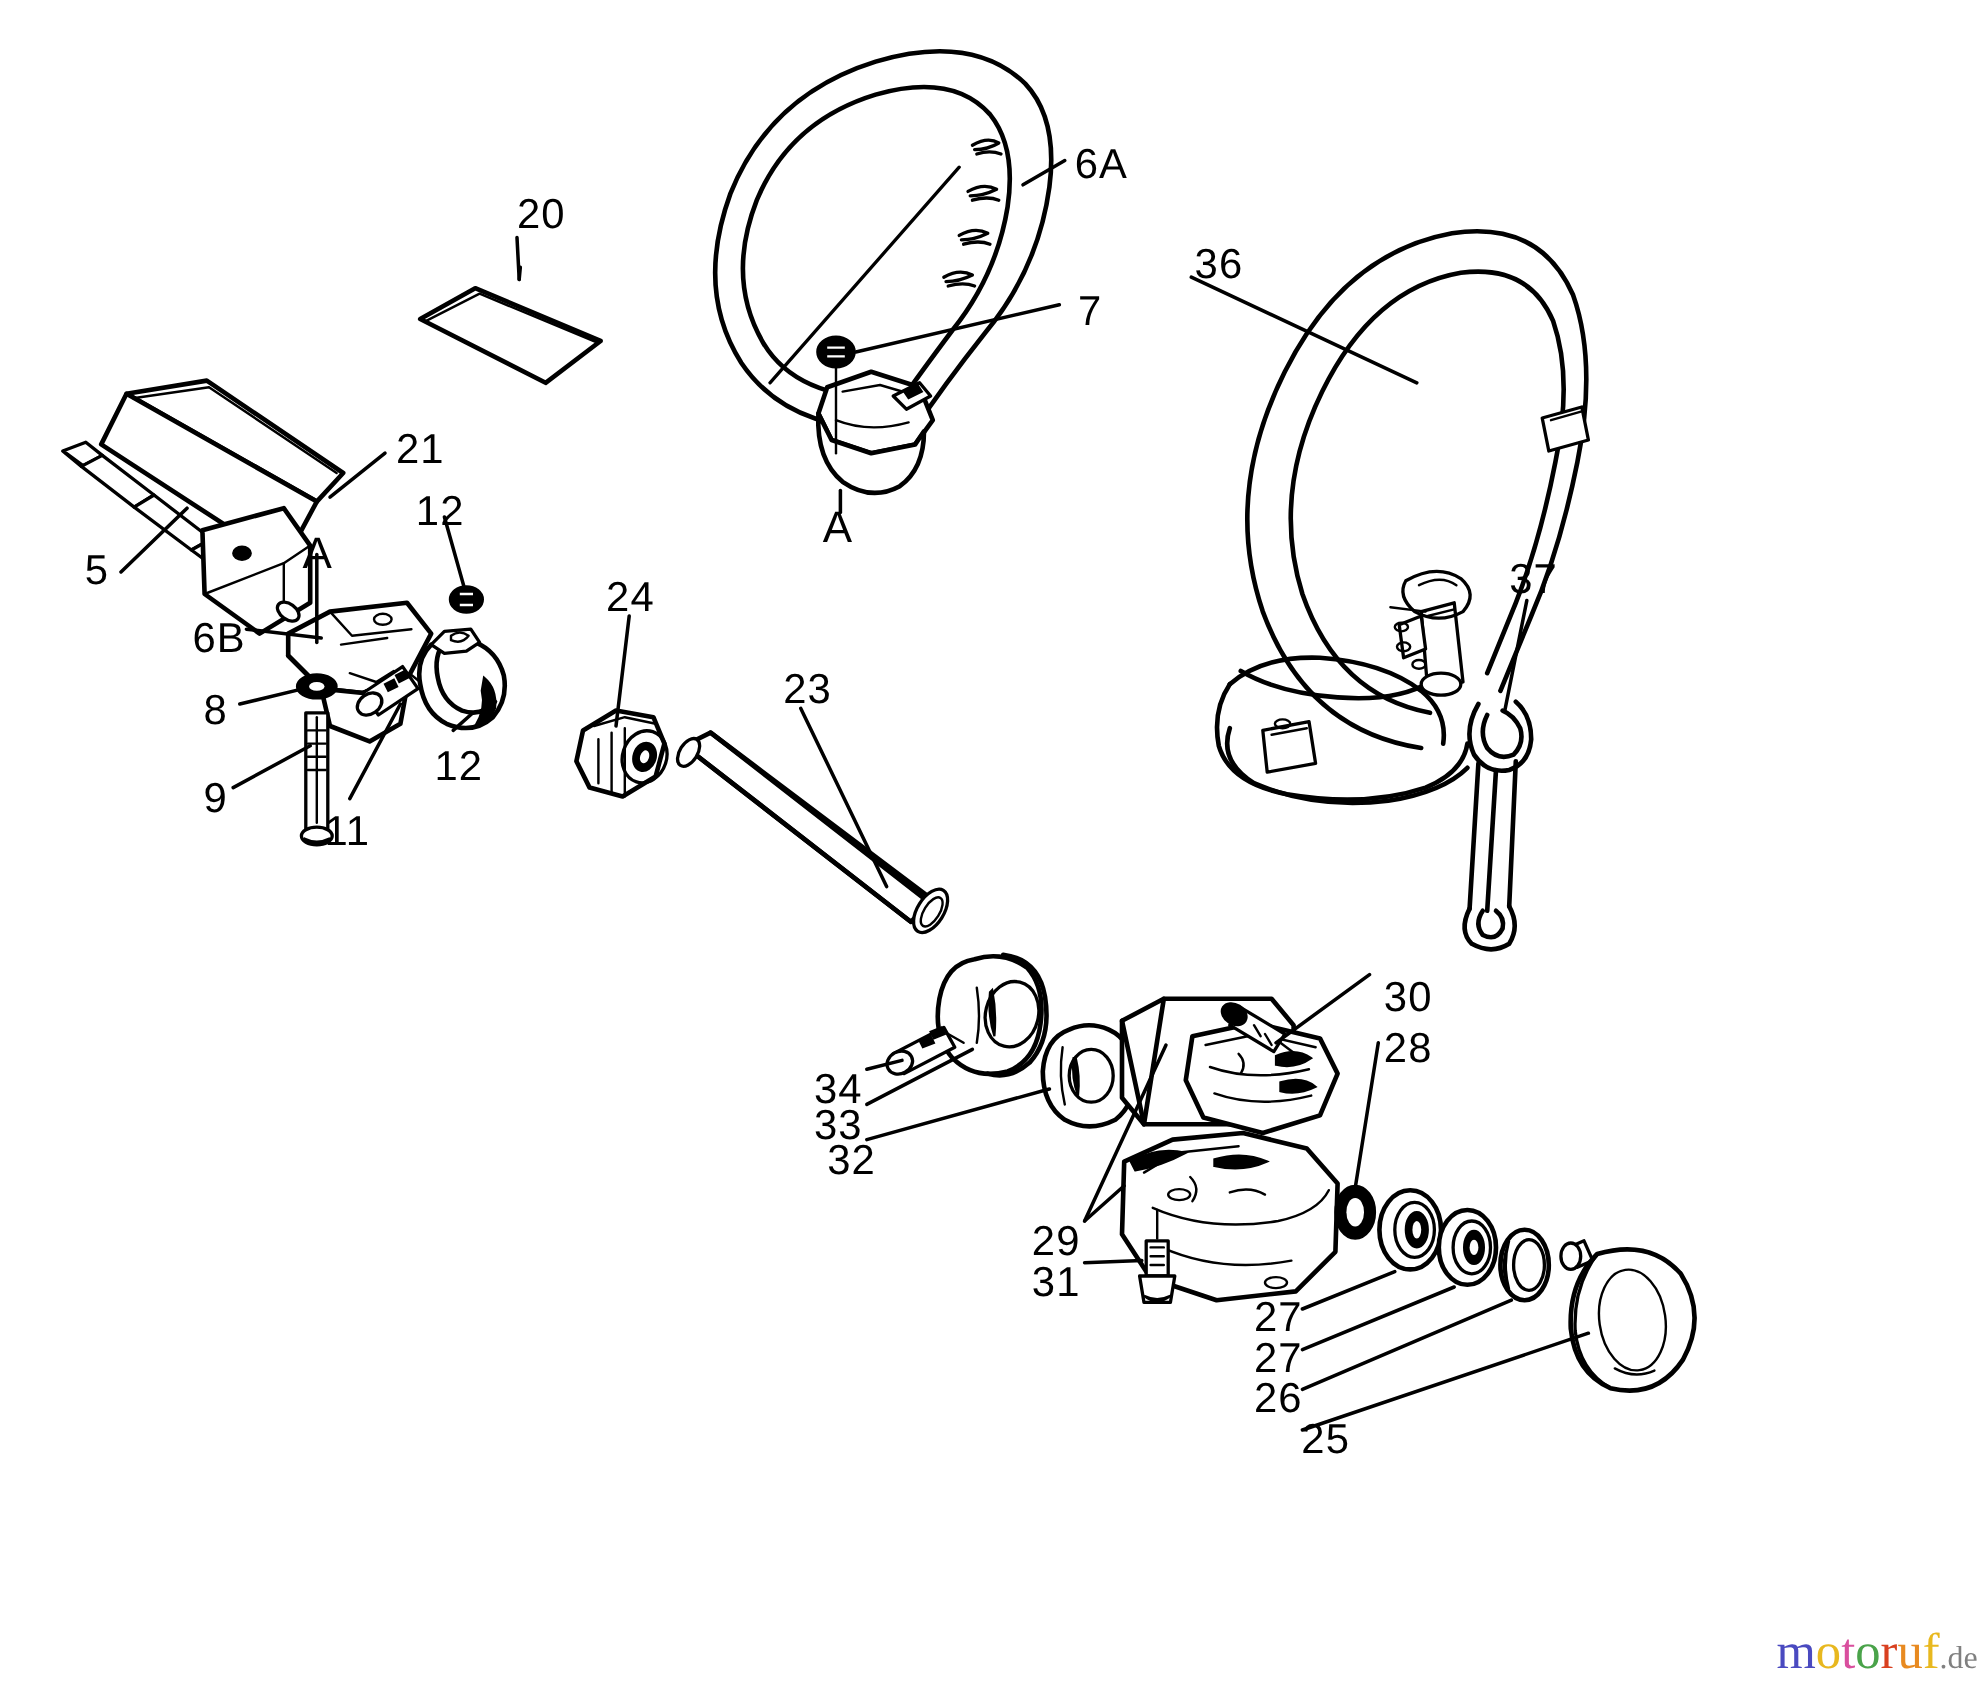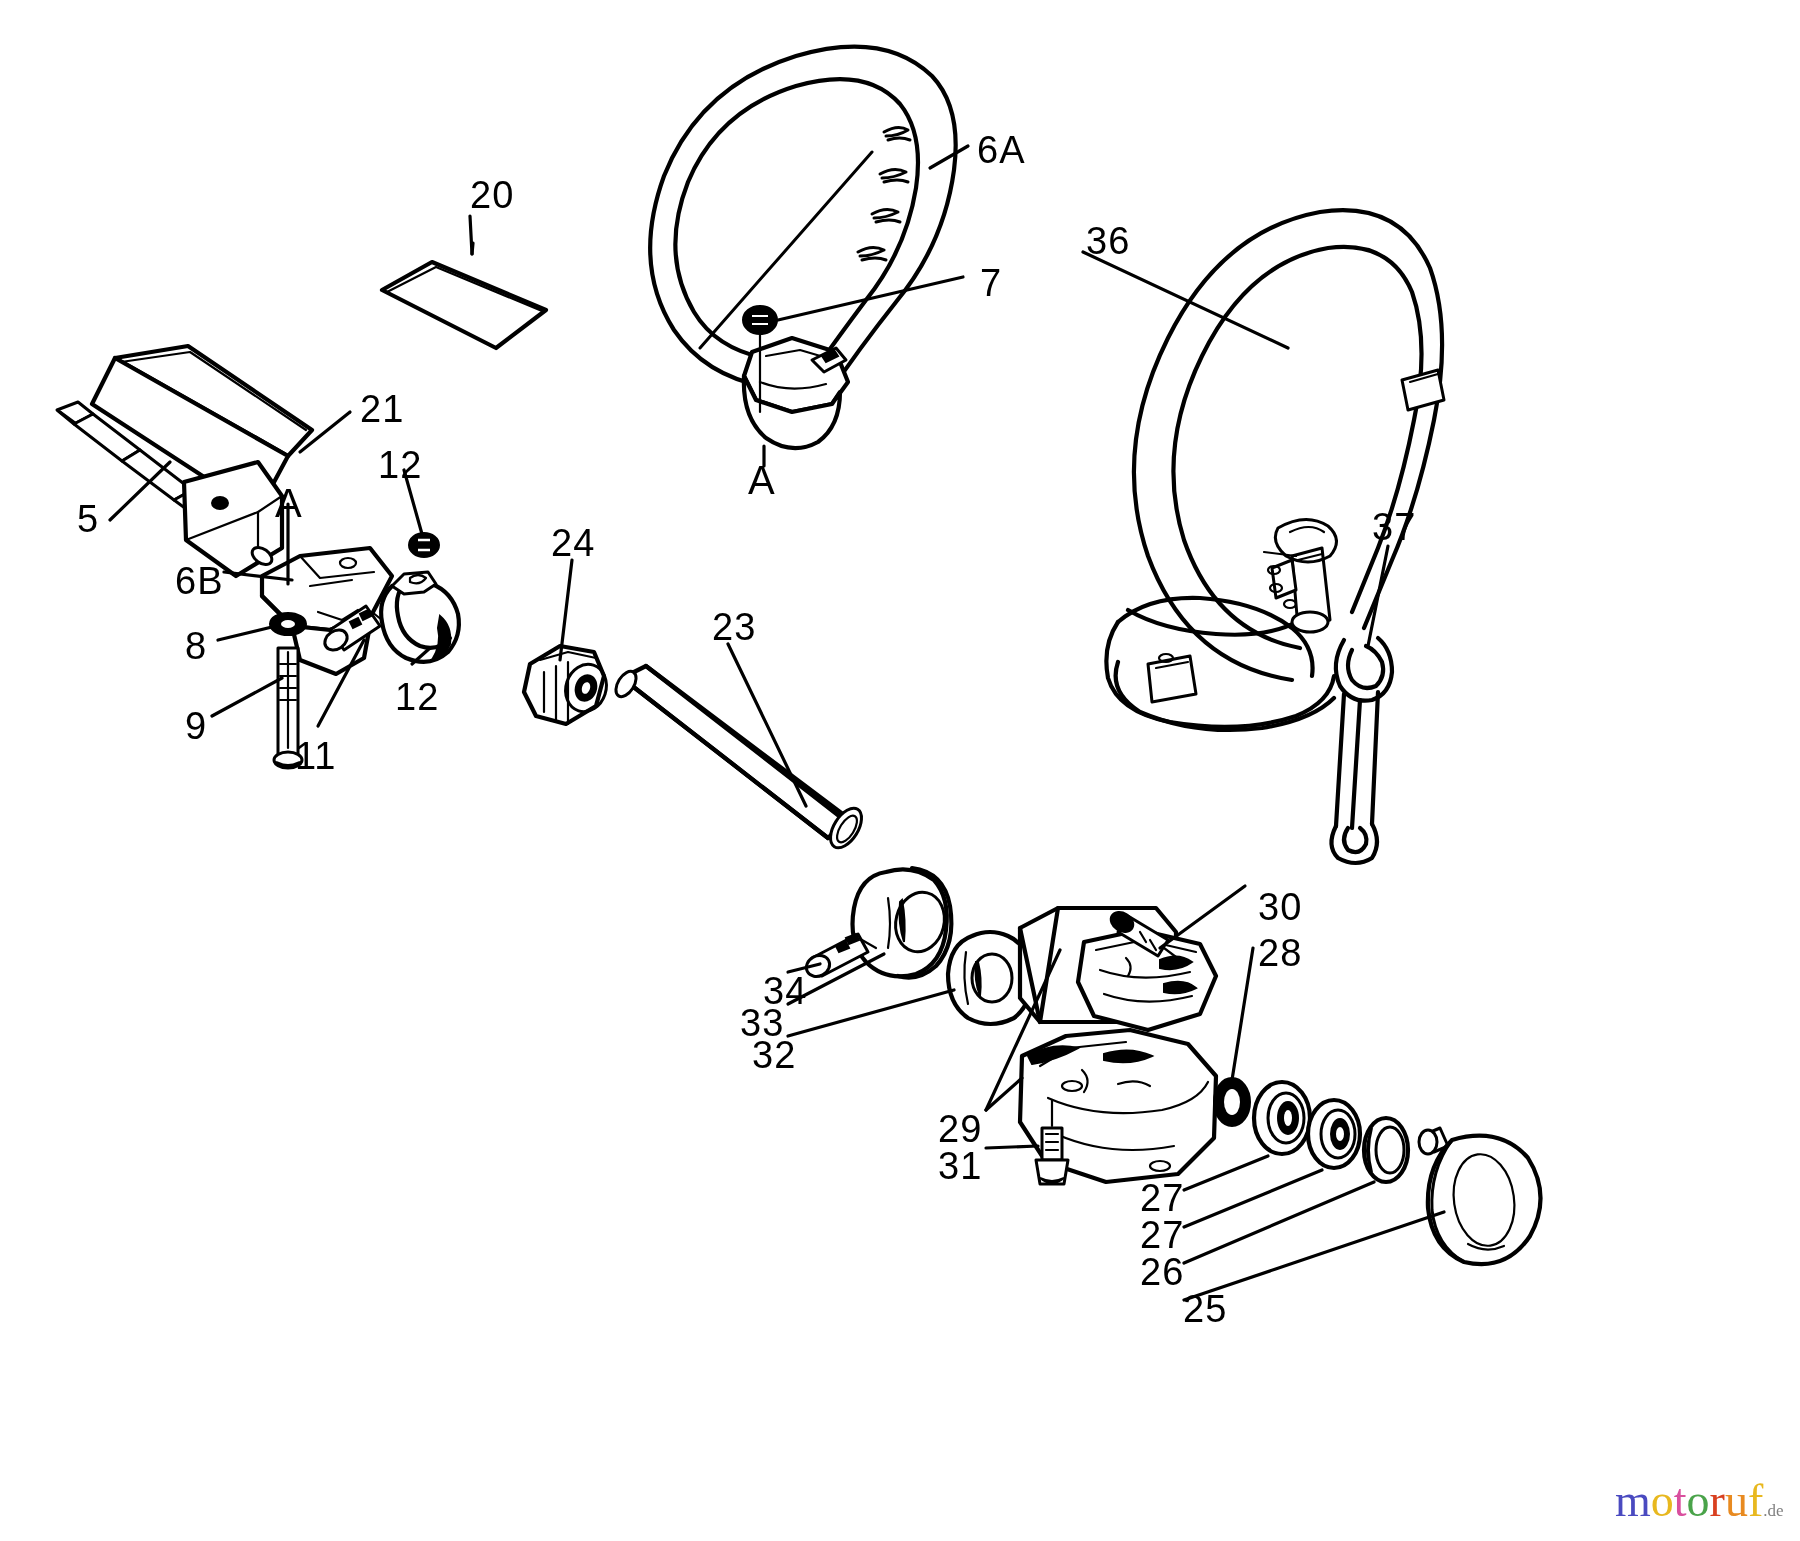--- a/index.html
+++ b/index.html
@@ -47,21 +47,21 @@
     left: 1615px;
     top: 1478px;
     font-family: "Liberation Serif", serif;
     font-size: 46px;
     line-height: 1;
     white-space: nowrap;
     user-select: none;
   }
   #watermark .wm-l { font-weight: normal; }
   #watermark .wm-de {
-    font-size: 17px;
+    font-size: 29px;
     color: #808080;
     vertical-align: baseline;
   }
 </style>
 </head>
 <body>
 
 <div id="page">
 
   <svg id="diagram-svg" viewBox="0 0 1800 1541" xmlns="http://www.w3.org/2000/svg">
@@ -375,21 +375,21 @@
       <div class="callout num" style="left: 1372px; top: 508px;">37</div>
       <div class="callout num" style="left: 551px; top: 524px;">24</div>
       <div class="callout num" style="left: 175px; top: 562px;">6B</div>
       <div class="callout num" style="left: 712px; top: 608px;">23</div>
       <div class="callout num" style="left: 185px; top: 627px;">8</div>
       <div class="callout num" style="left: 395px; top: 678px;">12</div>
       <div class="callout num" style="left: 185px; top: 707px;">9</div>
       <div class="callout num" style="left: 295px; top: 737px; text-align: right;">11</div>
       <div class="callout num" style="left: 1258px; top: 874px; margin-top: 14px;">30</div>
       <div class="callout num" style="left: 1258px; top: 934px;">28</div>
-      <div class="callout num" style="left: 740px; top: 972px; margin-left: 23px;">34</div>
+      <div class="callout num" style="left: 740px; top: 972px;">34</div>
       <div class="callout num" style="left: 740px; top: 1004px;">33</div>
       <div class="callout num" style="left: 740px; top: 1036px; margin-left: 12px;">32</div>
       <div class="callout num" style="left: 938px; top: 1110px;">29</div>
       <div class="callout num" style="left: 938px; top: 1147px;">31</div>
       <div class="callout num" style="left: 1140px; top: 1179px;">27</div>
       <div class="callout num" style="left: 1140px; top: 1216px;">27</div>
       <div class="callout num" style="left: 1140px; top: 1253px;">26</div>
       <div class="callout num" style="left: 1140px; top: 1290px; margin-left: 43px;">25</div>
     </div>
 

